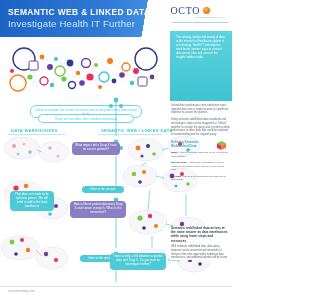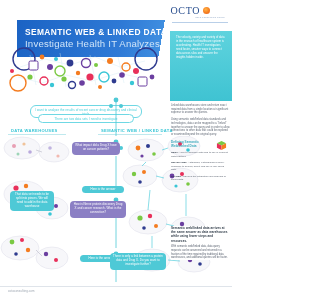--- a/index.html
+++ b/index.html
@@ -6,24 +6,23 @@
   html,body { width:232px; height:300px; overflow:hidden; }
   body {
     font-family:"Liberation Sans", sans-serif;
     background:#ffffff;
     position:relative;
   }
   .poster { position:absolute; inset:0; background:#fff; }
 
   
   .header {
-    position:absolute; left:17px; top:0; width:232px; height:37px;
+    position:absolute; left:0; top:0; width:232px; height:37px;
     background:linear-gradient(100deg,#1b63c4 0%,#2f7ad6 45%,#3f8ee0 62%,#ffffff 62%,#ffffff 100%);
     overflow:hidden;
-    margin-top:20px;
   }
   .header:after{
     content:""; position:absolute; right:0; top:0; width:90px; height:37px;
     background:#ffffff;
     clip-path:polygon(28% 0, 100% 0, 100% 100%, 0% 100%);
   }
   .hdr-text { position:absolute; left:8px; top:7px; z-index:3; }
   .hdr-title {
     color:#ffffff; font-size:8.4px; font-weight:bold; letter-spacing:.4px;
     line-height:10px; white-space:nowrap;
@@ -117,21 +116,21 @@
   .footer-url { position:absolute; left:8px; top:289px; font-size:2.9px; color:#9aa3ae; letter-spacing:.1px; }
 </style>
 </head>
 <body>
 
 <div class="poster">
 
   <div class="header">
     <div class="hdr-text">
       <div class="hdr-title">SEMANTIC WEB &amp; LINKED DATA</div>
-      <div class="hdr-sub">Investigate Health IT Analyzes</div>
+      <div class="hdr-sub">Investigate Health IT Further</div>
     </div>
   </div>
   <div class="logo">
     <span class="logo-word">OCTO</span>
     <span class="logo-dot"></span>
   </div>
   <div class="logo-tag">OCTO CONSULTING GROUP</div>
   <div class="hdr-rule"></div>
 
   <div class="map-wrap">

